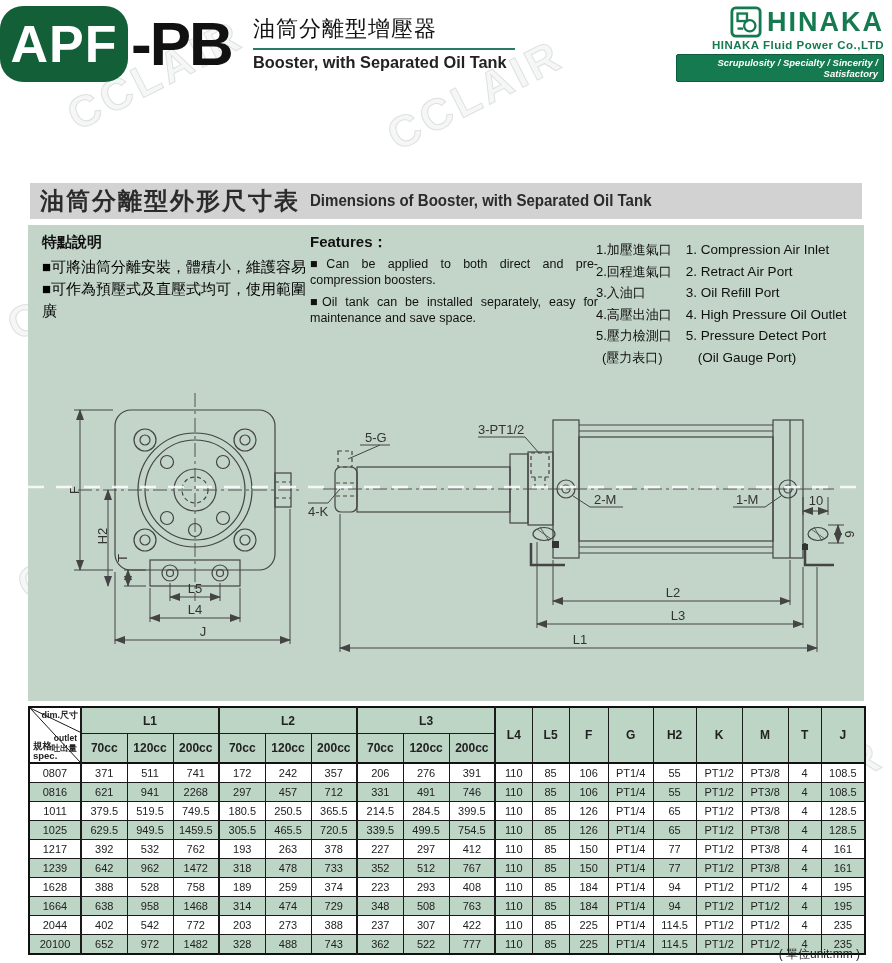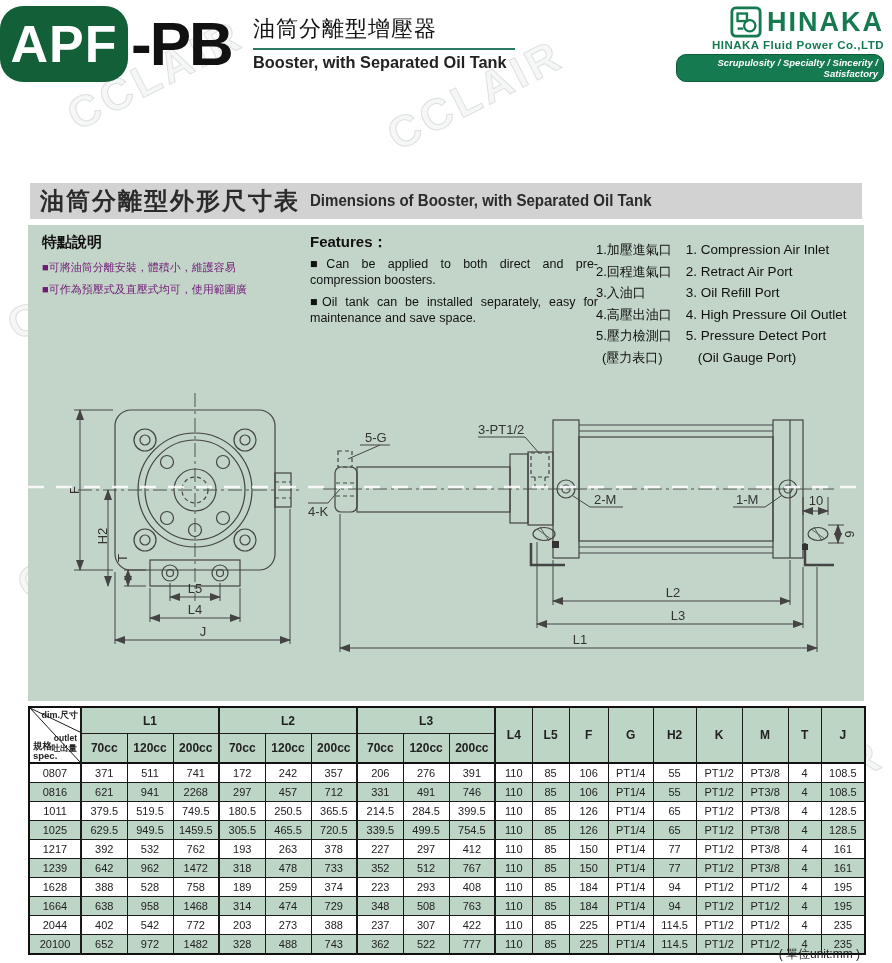--- a/index.html
+++ b/index.html
@@ -24,34 +24,34 @@
   .hdr-titles { position:absolute; left:253px; top:14px; width:300px; }
   .hdr-cn { font-size:22px; color:#111; letter-spacing:1px; }
   .hdr-rule { width:262px; height:0; border-top:2px solid #2a7a66; margin:4px 0 3px 0; }
   .hdr-en { font-size:17px; font-weight:bold; color:#222; transform:scaleX(0.96); transform-origin:left; }
   .logo { position:absolute; right:8px; top:6px; width:208px; text-align:right; }
   .logo-row { display:flex; align-items:center; justify-content:flex-end; gap:5px; }
   .logo-word { font-size:27px; font-weight:900; color:#157a50; letter-spacing:2px; }
   .logo-company { font-size:11.5px; font-weight:bold; color:#157a50; letter-spacing:0.5px; margin-top:1px; }
   .logo-badge {
     display:inline-block; margin-top:3px; background:#157a50; color:#fff; font-size:9.5px;
-    font-style:italic; font-weight:bold; padding:2px 5px; border:1px solid #0d5c3c; border-radius:10px;
+    font-style:italic; font-weight:bold; padding:2px 5px; border:1px solid #0d5c3c; border-radius:2px;
   }
   
   .section-bar {
     position:absolute; left:30px; top:183px; width:832px; height:36px; background:#d2d2d2;
     display:flex; align-items:center; padding:0 0 0 10px; box-sizing:border-box;
   }
   .sec-cn { font-size:24px; font-weight:bold; color:#2b2b2b; letter-spacing:2px; }
   .sec-en { font-size:16px; font-weight:bold; color:#2b2b2b; margin-left:10px; transform:scaleX(0.94); transform-origin:left; }
   
   .panel { position:absolute; left:28px; top:225px; width:836px; height:476px; background:#c2d5c8; }
   .feat-cn { position:absolute; left:14px; top:8px; width:268px; }
   .feat-cn h3, .feat-en h3 { margin:0 0 4px 0; font-size:15px; color:#111; }
-  .feat-cn div[data-list] > div { font-size:11px; line-height:22px; color:#701a75; }
+  .feat-cn div[data-list] > div { font-size:15px; line-height:22px; color:#000000; }
   .feat-en { position:absolute; left:282px; top:8px; width:288px; }
   .feat-en div[data-list] > div { font-size:12.5px; line-height:16px; color:#111; margin-bottom:6px; text-align:justify; }
   .ports { position:absolute; left:568px; top:14px; display:flex; gap:14px; }
   .ports-cn > div { font-size:13px; line-height:21.5px; color:#111; }
   .ports-en > div { font-size:13.5px; line-height:21.5px; color:#111; }
   .ports-cn > div:nth-child(6) { padding-left:6px; }
   .ports-en > div:nth-child(6) { padding-left:12px; }
   .drawing { position:absolute; left:0; top:160px; }
   .drawing text { font-size:13px; fill:#333; font-family:"Liberation Sans", sans-serif; }
   

